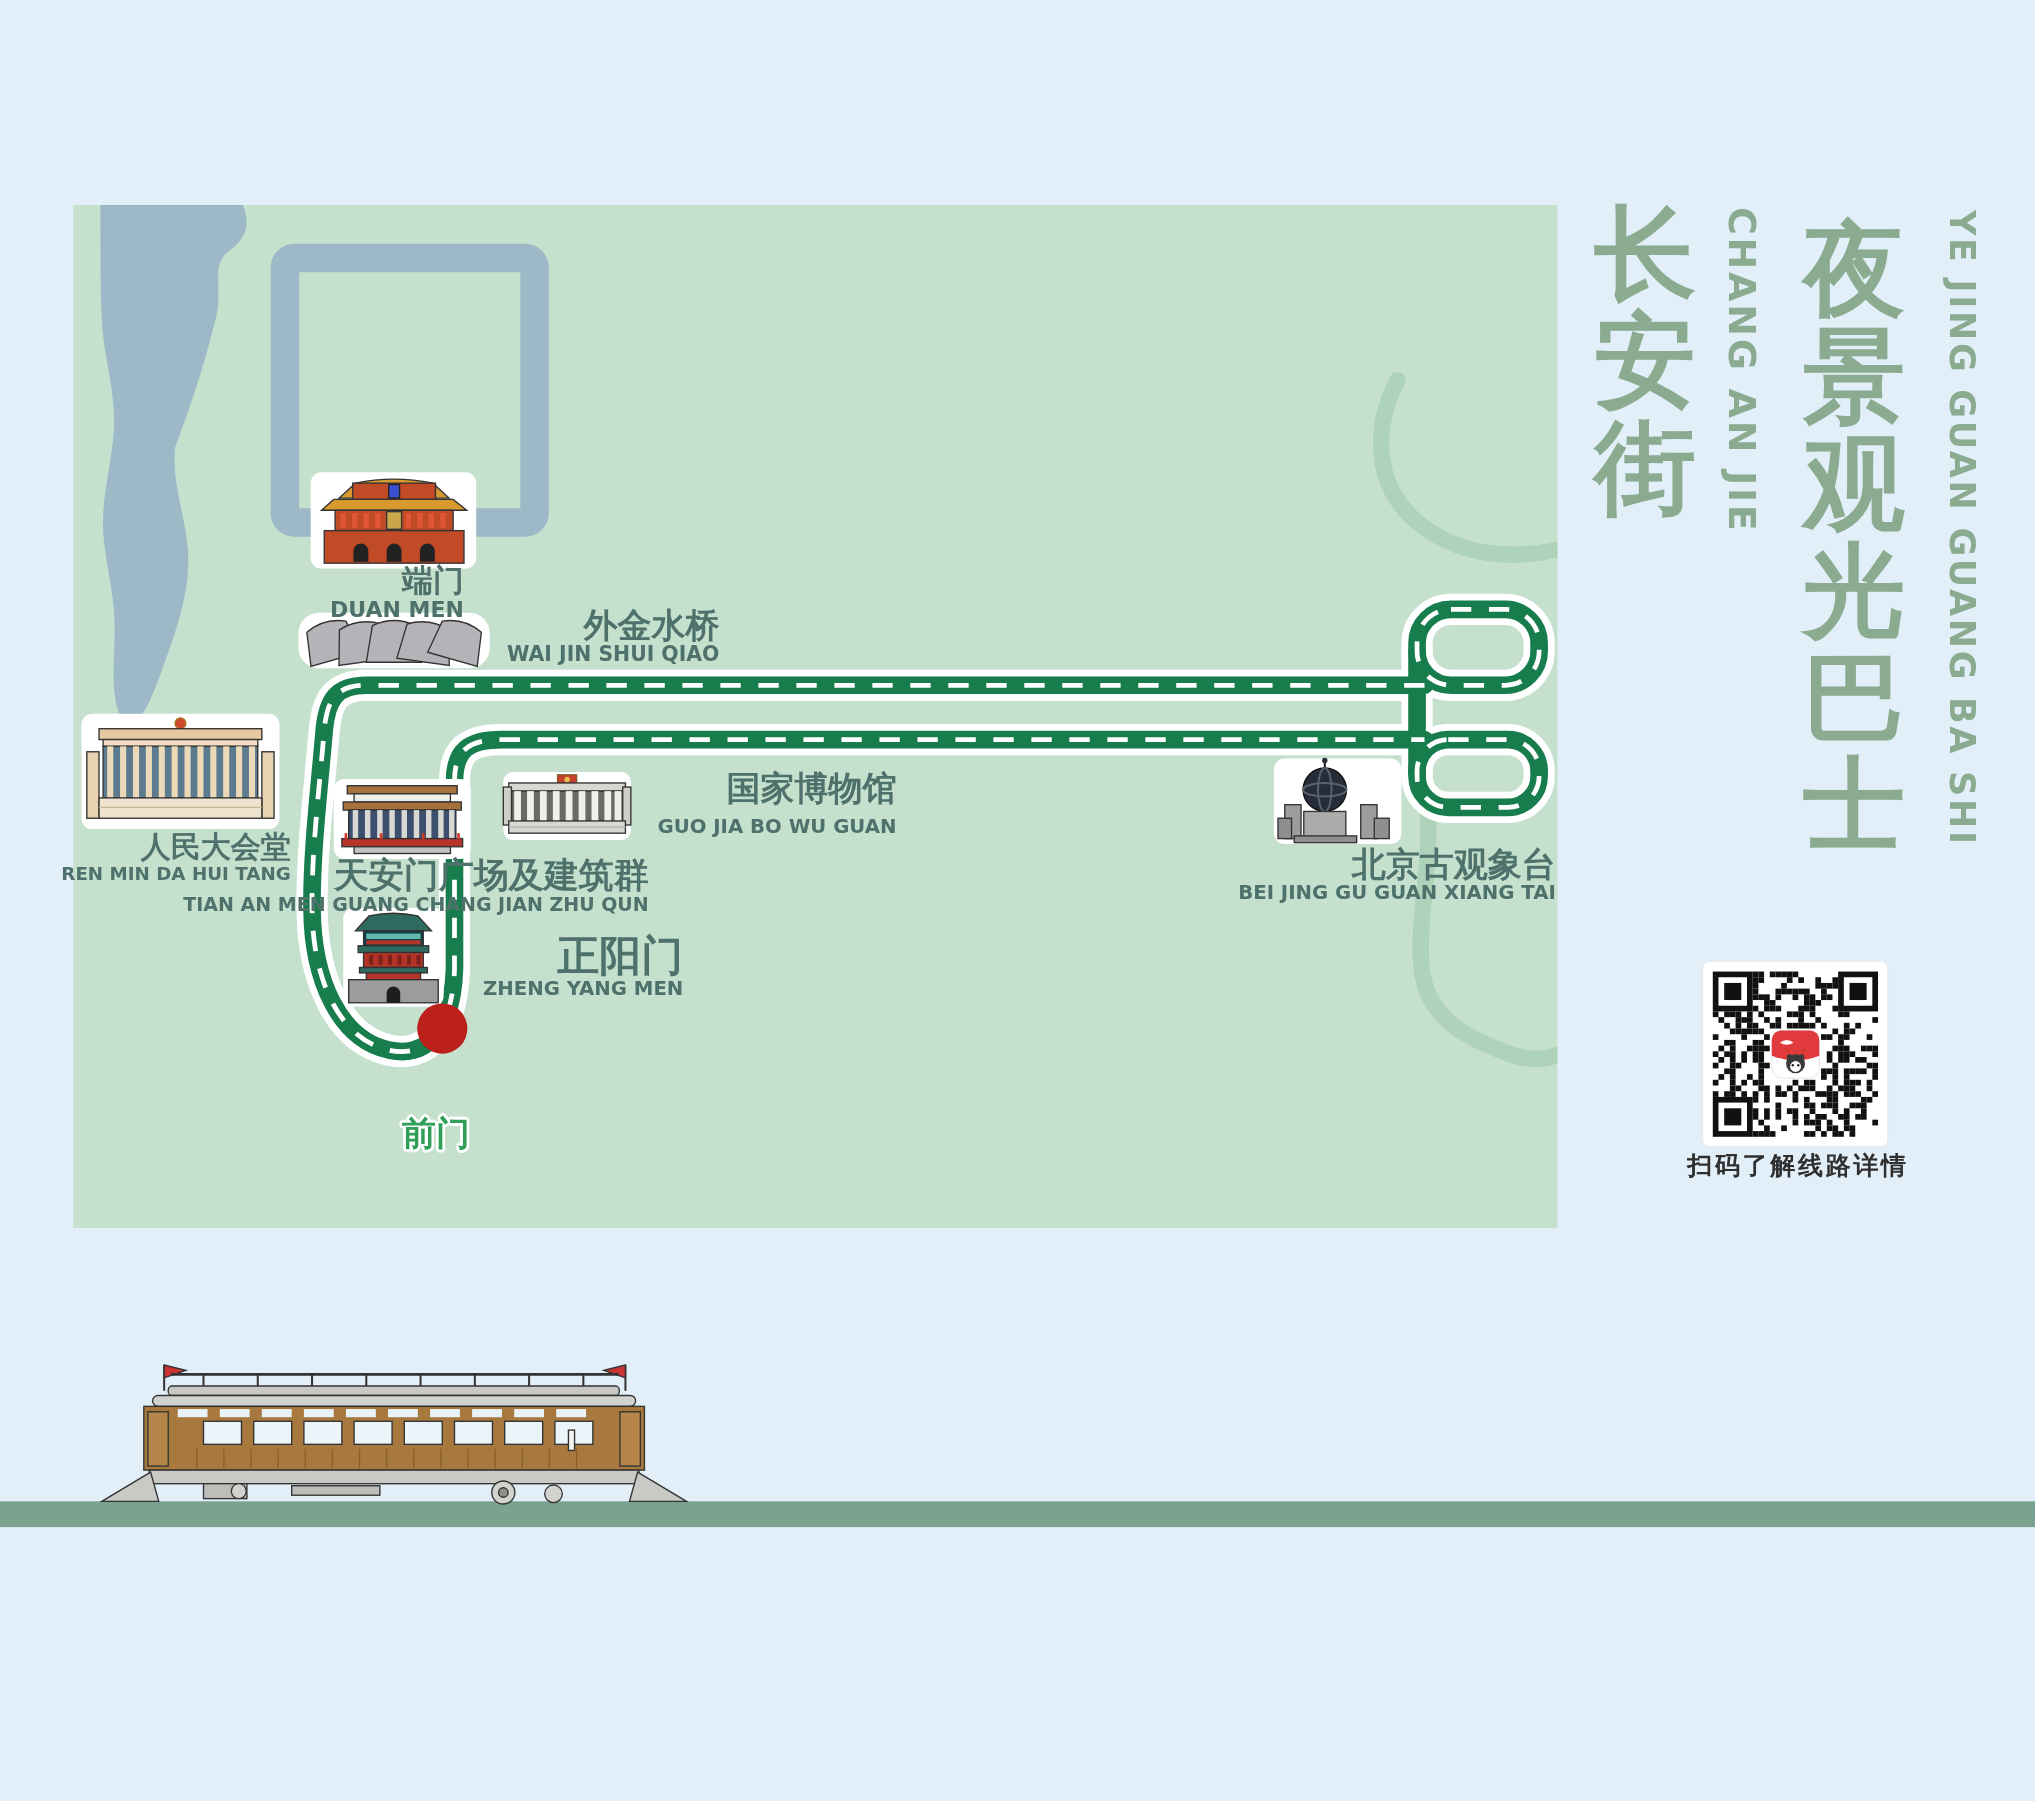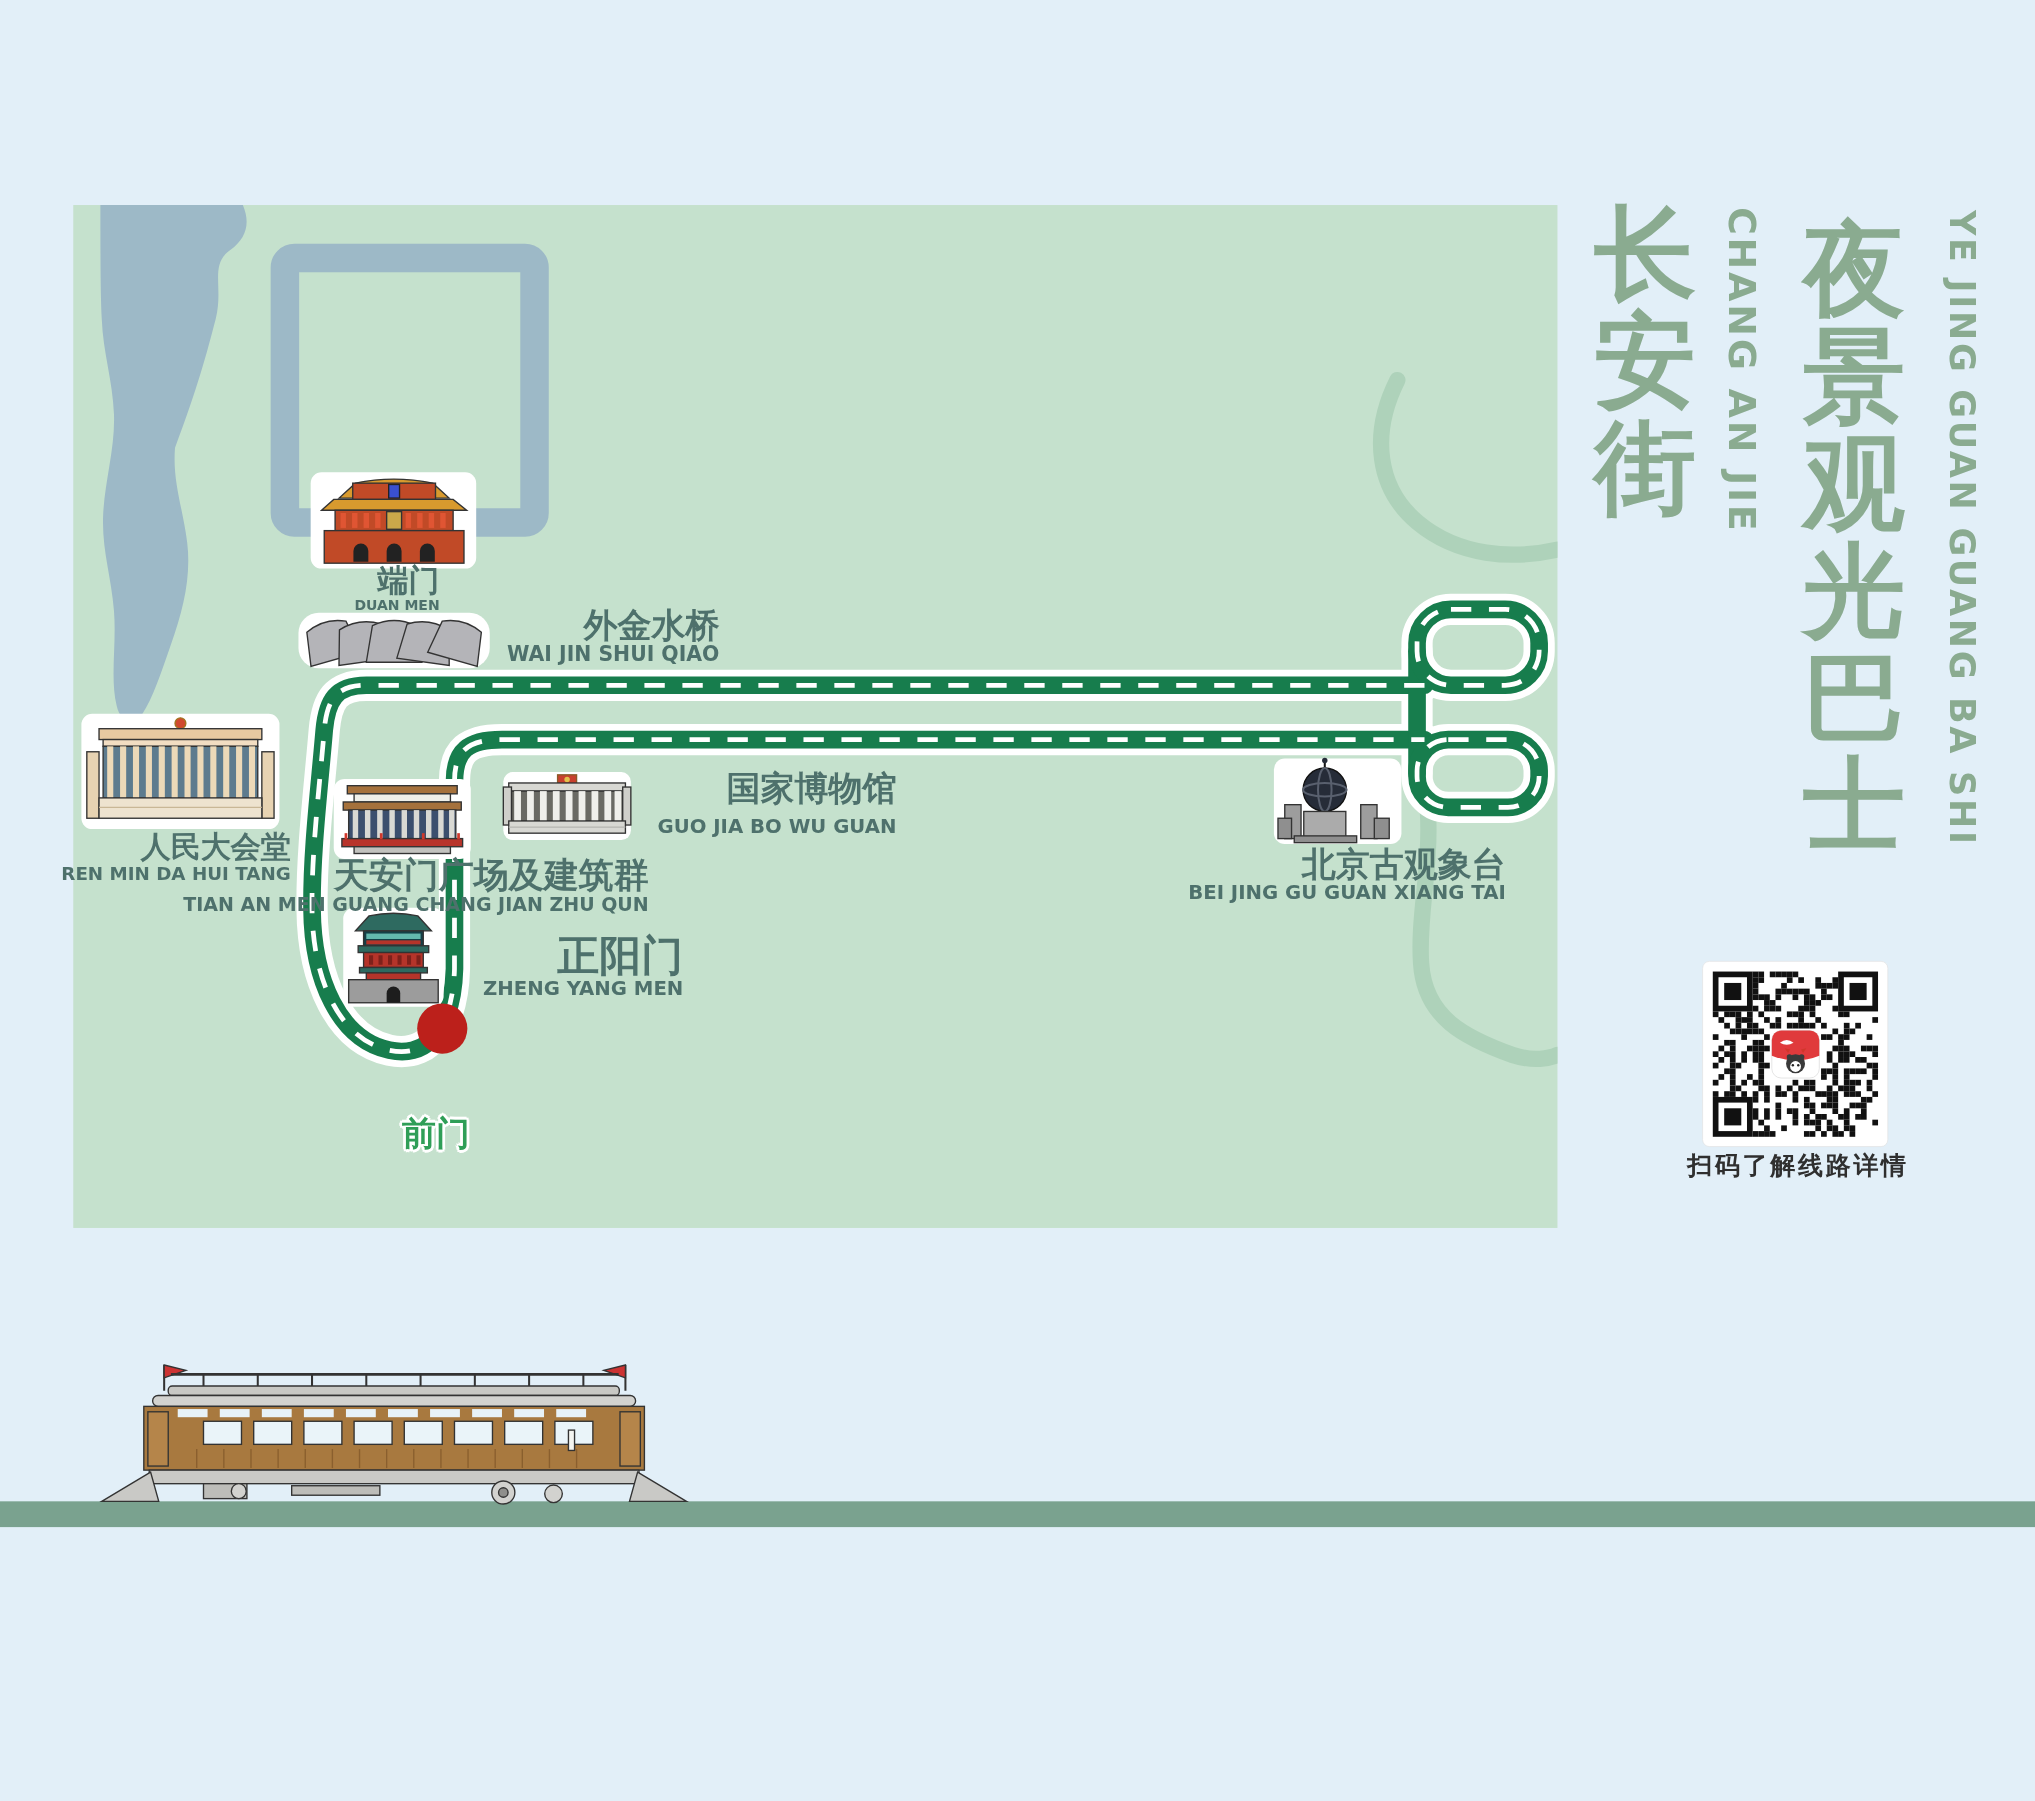--- a/index.html
+++ b/index.html
@@ -603,21 +603,21 @@
       <path d="M 2658 1552 l 5 -7 l -8 2 z" fill="#d0372b"></path>
       <circle cx="2647" cy="1572" r="8" fill="#fff"></circle>
       <circle cx="2643" cy="1570" r="1.8" fill="#222"></circle>
       <circle cx="2651" cy="1570" r="1.8" fill="#222"></circle>
     </g>
   </g>
 </svg>
 
 <div class="lbl" style="left:397px;top:563px">
   <div class="cn" style="font-size:31px">端门</div>
-  <div class="py" style="font-size:14px">DUAN MEN</div>
+  <div class="py" style="font-size:22px">DUAN MEN</div>
 </div>
 
 <div class="lbl leftal" style="left:507px;top:606px">
   <div class="cn" style="font-size:34px">外金水桥</div>
   <div class="py" style="font-size:20.4px">WAI JIN SHUI QIAO</div>
 </div>
 
 <div class="lbl" style="left:176px;top:830px">
   <div class="cn" style="font-size:30px">人民大会堂</div>
   <div class="py" style="font-size:18.3px">REN MIN DA HUI TANG</div>
@@ -631,21 +631,21 @@
 <div class="lbl" style="left:777px;top:769px">
   <div class="cn" style="font-size:34px">国家博物馆</div>
   <div class="py" style="font-size:19.7px;margin-top:9.5px">GUO JIA BO WU GUAN</div>
 </div>
 
 <div class="lbl leftal" style="left:483px;top:932px">
   <div class="cn" style="font-size:42px">正阳门</div>
   <div class="py" style="font-size:19.7px">ZHENG YANG MEN</div>
 </div>
 
-<div class="lbl" style="left:1347px;top:845px">
+<div class="lbl" style="left:1397px;top:845px">
   <div class="cn" style="font-size:34px">北京古观象台</div>
   <div class="py" style="font-size:19.7px">BEI JING GU GUAN XIANG TAI</div>
 </div>
 
 <div class="startlbl" style="left:436px;top:1071px">前门</div>
 
 <div class="vtitle" style="left:1594px;top:200px;font-size:102px">长安街</div>
 <div class="rtitle" style="left:1764px;top:207px;width:346px;height:45px;font-size:38px">CHANG AN JIE</div>
 <div class="vtitle" style="left:1803px;top:216px;font-size:102px">夜景观光巴士</div>
 <div class="rtitle" style="left:1982px;top:210px;width:753px;height:39px;font-size:35px">YE JING GUAN GUANG BA SHI</div>

